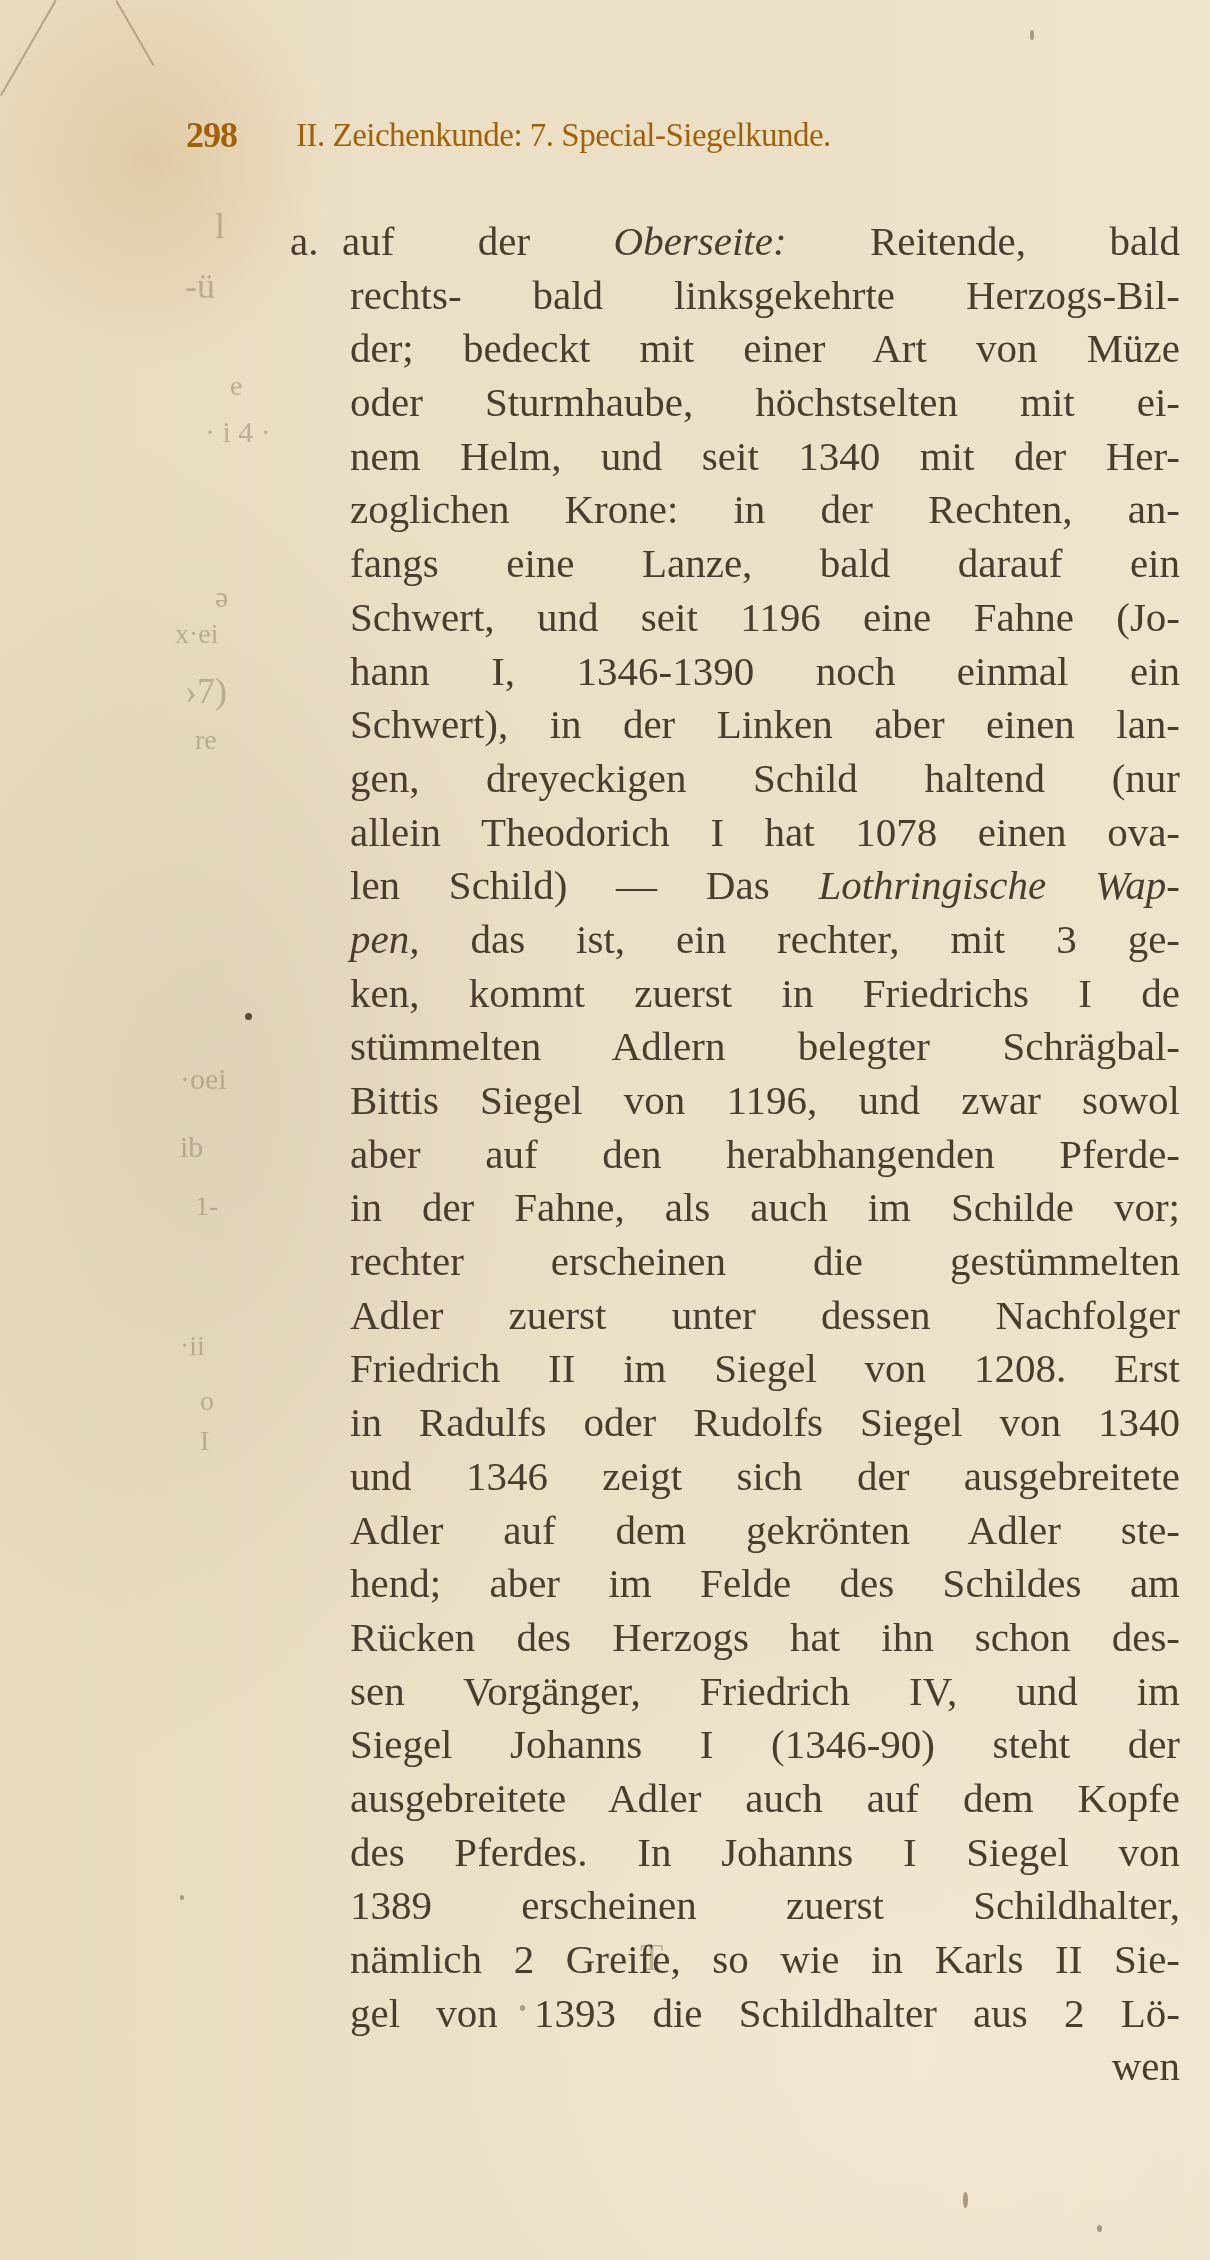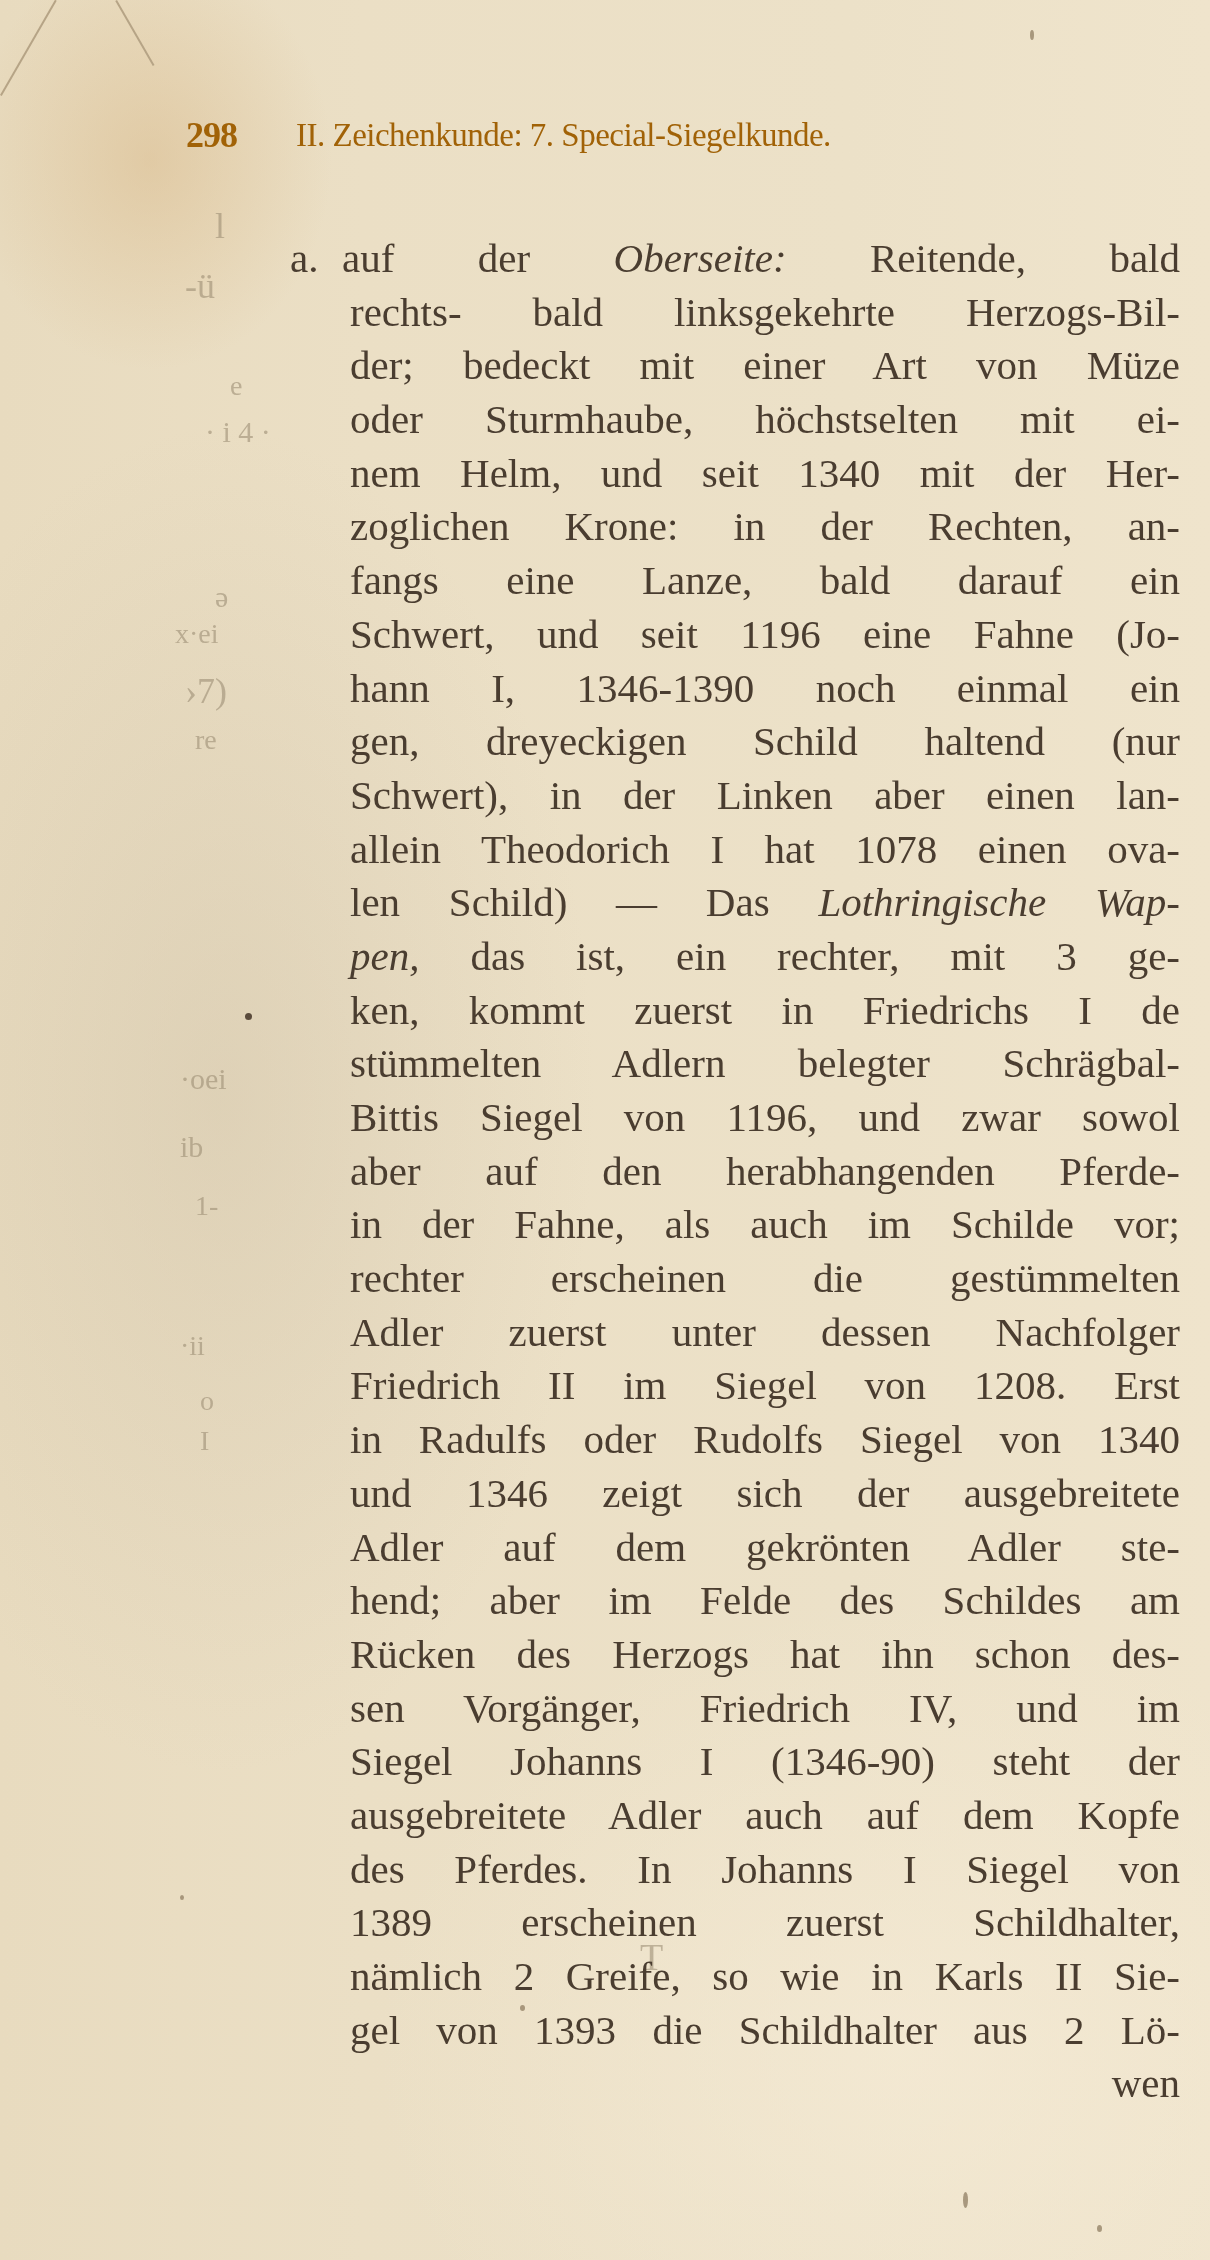--- a/index.html
+++ b/index.html
@@ -130,31 +130,31 @@
 <div class="speck" style="left:1097px; top:2225px; width:5px; height:7px;"></div>
 <div class="speck" style="left:520px; top:2005px; width:5px; height:6px;"></div>
 <div class="speck" style="left:1030px; top:30px; width:4px; height:10px;"></div>
 
 <div class="running-head">
   <span class="page-number">298</span>
   <span class="header-title">II. Zeichenkunde:  7. Special-Siegelkunde.</span>
 </div>
 
 <div class="text-block" id="text-block">
-    <div class="line first" style="padding-left: 0px; margin-top: 17px;"><span class="item-label">a.</span><span>auf der </span><span class="ital">Oberseite:</span><span> Reitende, bald</span></div>
+    <div class="line first" style="padding-left: 0px;"><span class="item-label">a.</span><span>auf der </span><span class="ital">Oberseite:</span><span> Reitende, bald</span></div>
     <div class="line"><span>rechts- bald linksgekehrte Herzogs-Bil-</span></div>
     <div class="line"><span>der; bedeckt mit einer Art von Müze</span></div>
     <div class="line"><span>oder Sturmhaube, höchstselten mit ei-</span></div>
     <div class="line"><span>nem Helm, und seit 1340 mit der Her-</span></div>
     <div class="line"><span>zoglichen Krone: in der Rechten, an-</span></div>
     <div class="line"><span>fangs eine Lanze, bald darauf ein</span></div>
     <div class="line"><span>Schwert, und seit 1196 eine Fahne (Jo-</span></div>
     <div class="line"><span>hann I, 1346-1390 noch einmal ein</span></div>
+    <div class="line"><span>Schwert), in der Linken aber einen lan-</span></div>
     <div class="line"><span>gen, dreyeckigen Schild haltend (nur</span></div>
-    <div class="line"><span>Schwert), in der Linken aber einen lan-</span></div>
     <div class="line"><span>allein Theodorich I hat 1078 einen ova-</span></div>
     <div class="line"><span>len Schild) — Das </span><span class="ital">Lothringische Wap-</span></div>
     <div class="line"><span class="ital">pen,</span><span> das ist, ein rechter, mit 3 ge-</span></div>
     <div class="line"><span>ken, kommt zuerst in Friedrichs I de</span></div>
     <div class="line"><span>stümmelten Adlern belegter Schrägbal-</span></div>
     <div class="line"><span>Bittis Siegel von 1196, und zwar sowol</span></div>
     <div class="line"><span>aber auf den herabhangenden Pferde-</span></div>
     <div class="line"><span>in der Fahne, als auch im Schilde vor;</span></div>
     <div class="line"><span>rechter erscheinen die gestümmelten</span></div>
     <div class="line"><span>Adler zuerst unter dessen Nachfolger</span></div>

